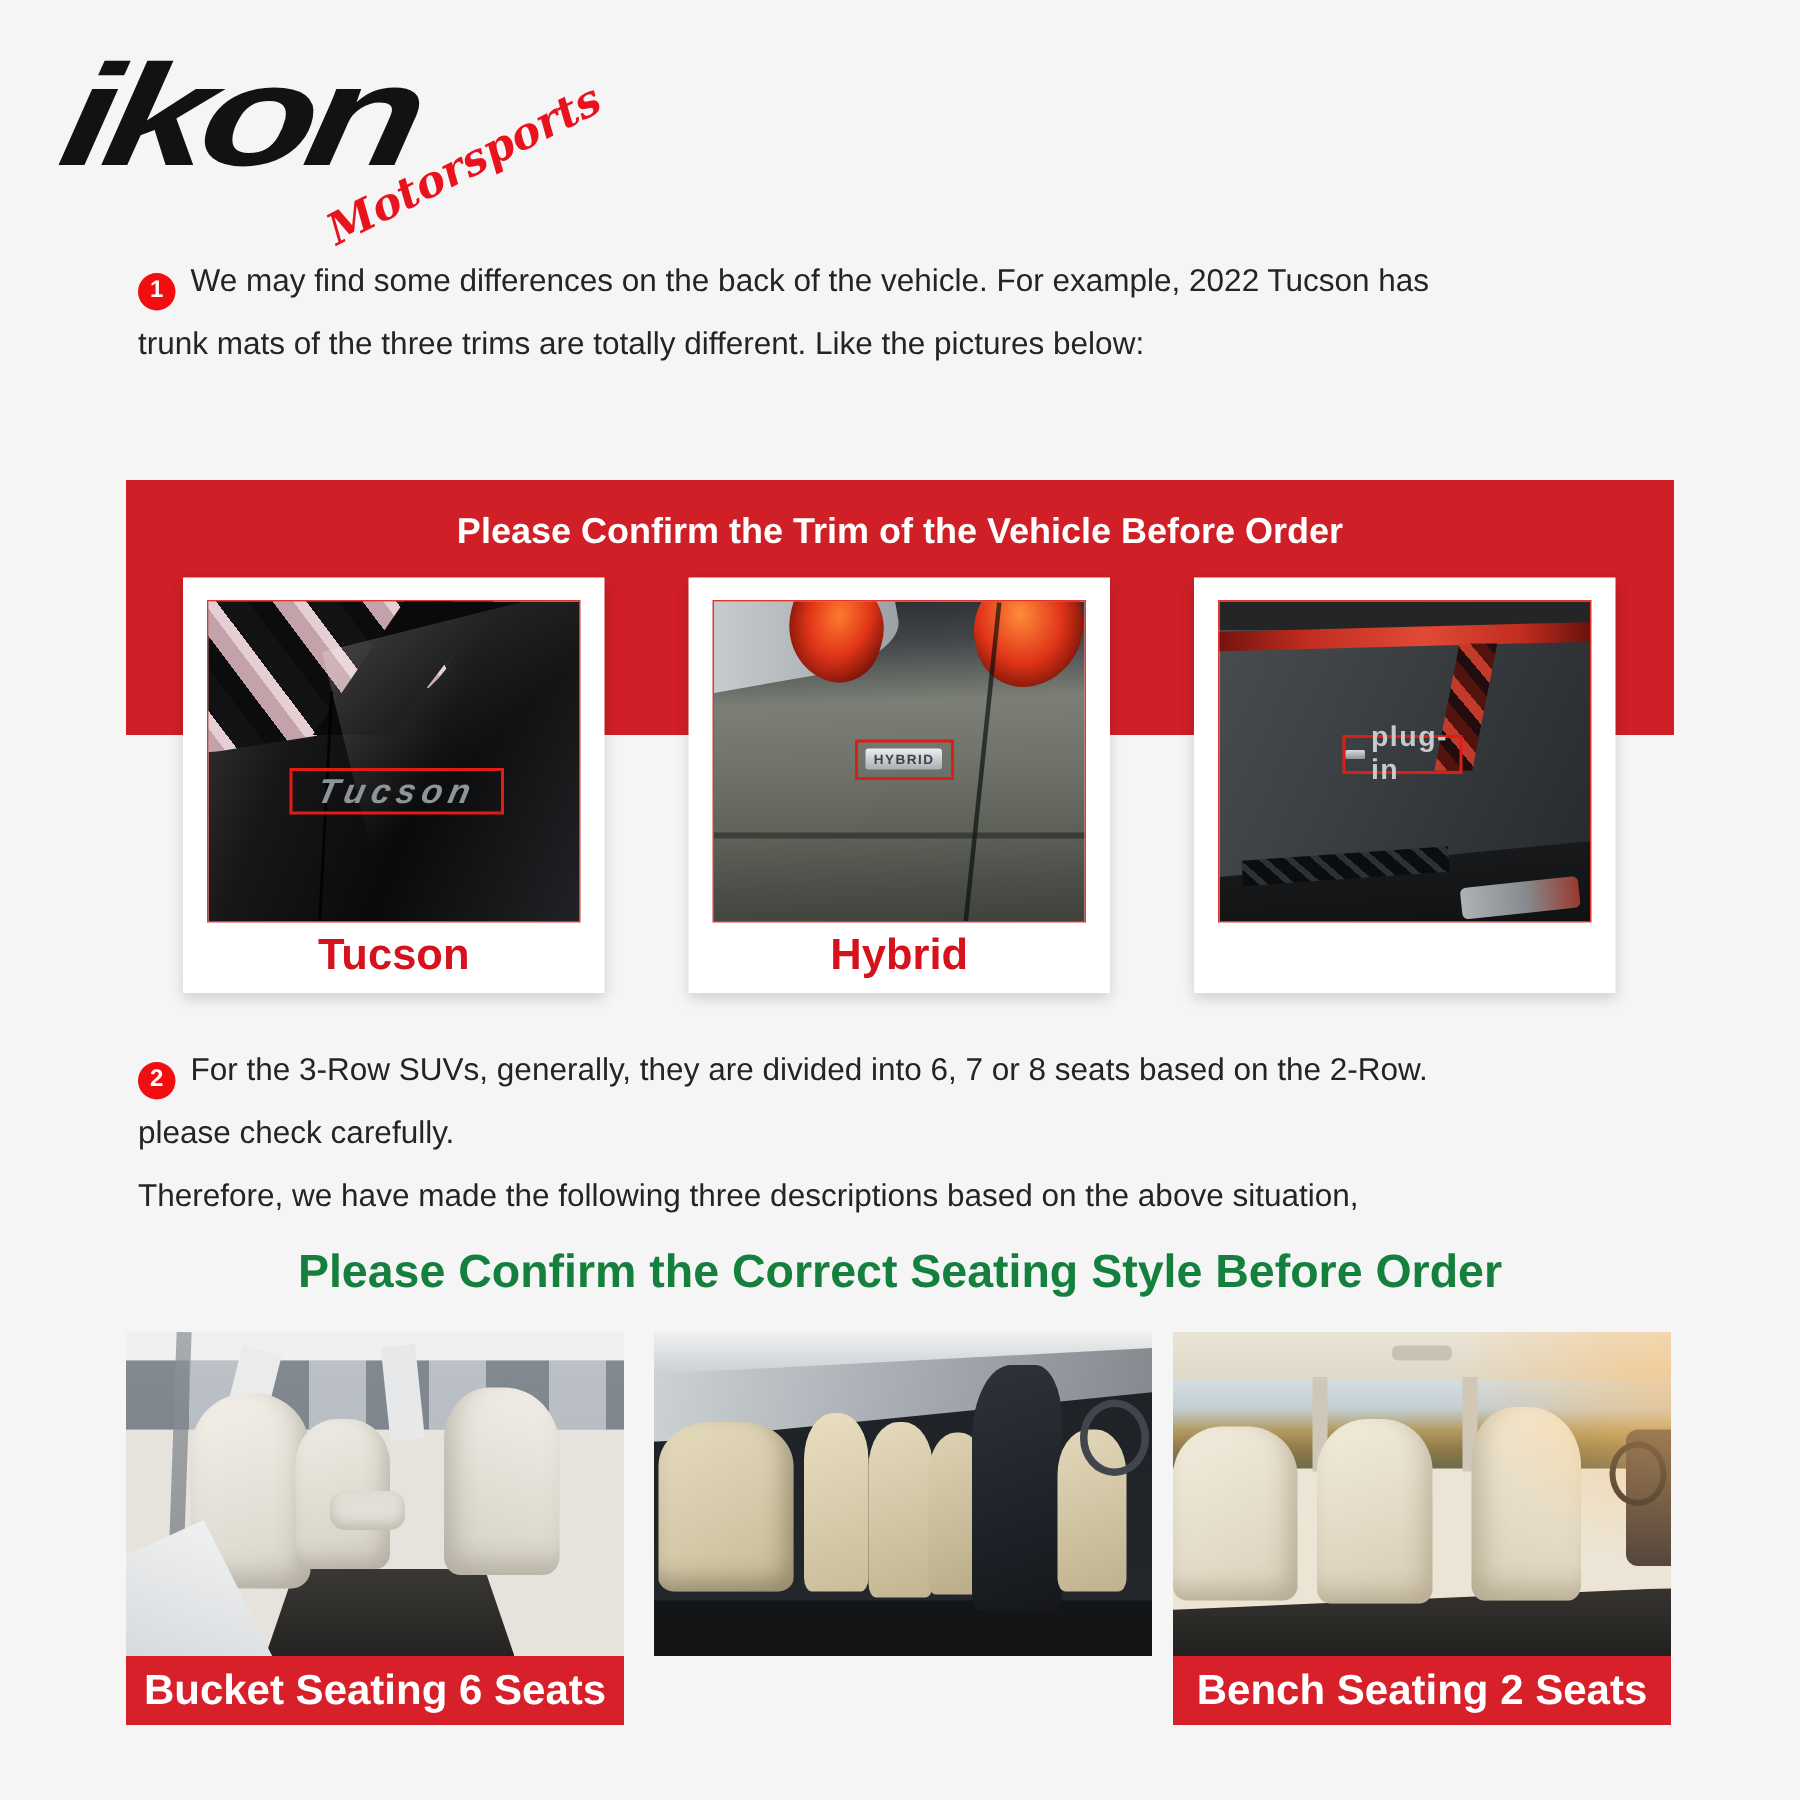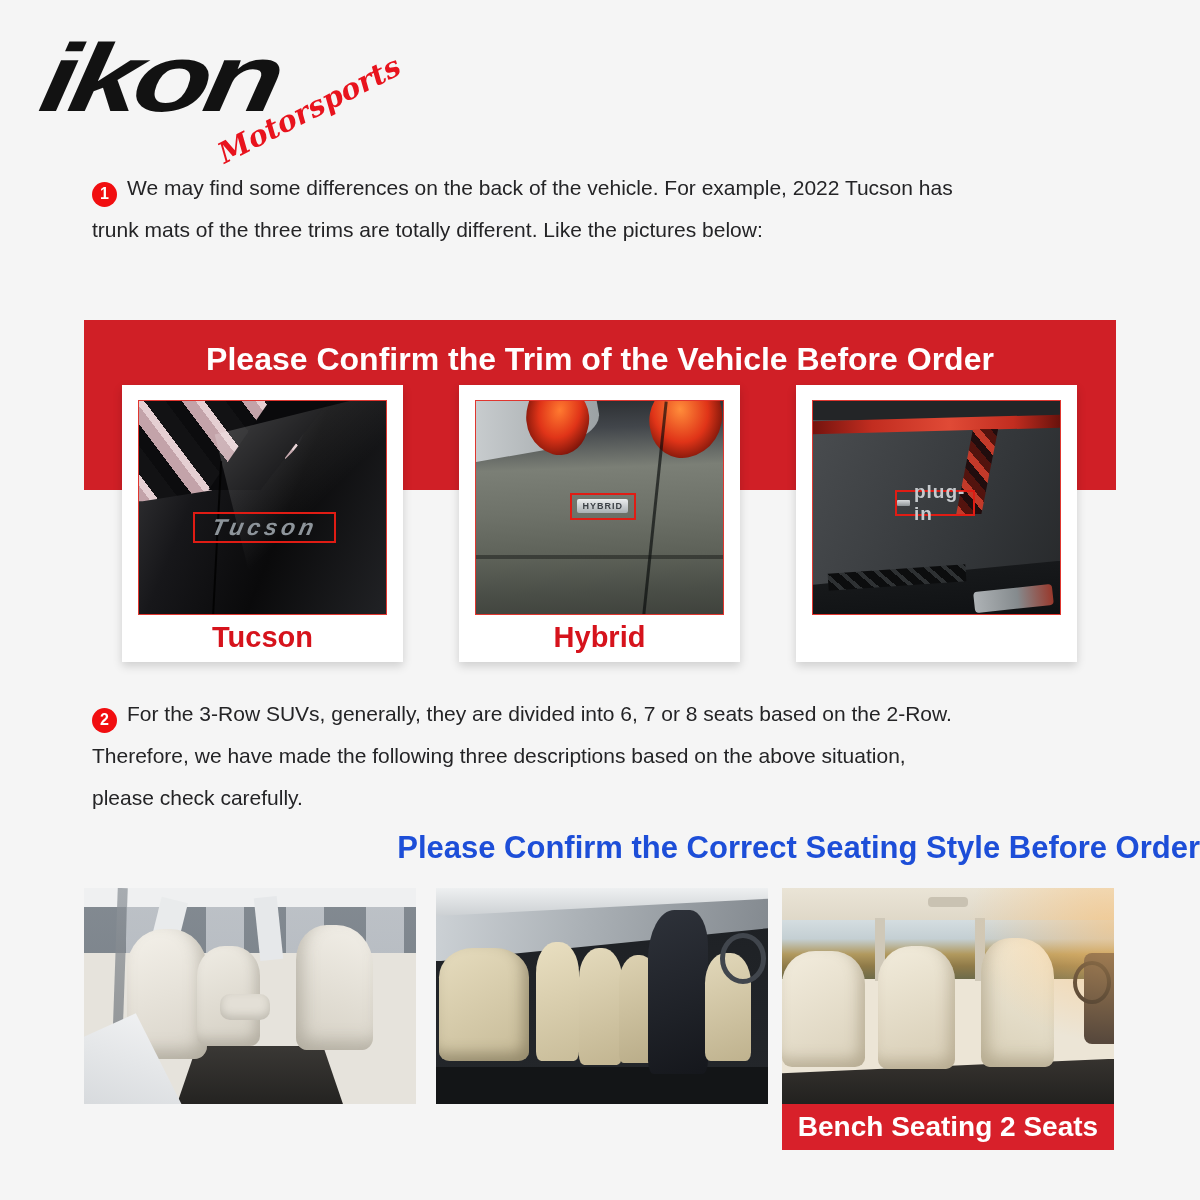--- a/index.html
+++ b/index.html
@@ -18,21 +18,21 @@
 
   
   .step{left:92px;width:1030px;font-size:21px;line-height:42px;color:#242426;}
   .step-line{white-space:nowrap;}
   .step-badge{display:inline-flex;width:25px;height:25px;border-radius:50%;background:#f10e10;color:#fff;
               font-size:16px;font-weight:bold;align-items:center;justify-content:center;
               margin-right:10px;vertical-align:-4px;}
 
   
   .trim-banner{left:84px;top:320px;width:1032px;height:170px;background:#d01f26;}
-  .trim-banner-title{left:0;right:0;top:21px;text-align:center;color:#ffffff;font-weight:bold;font-size:32px;}
+  .trim-banner-title{left:0;right:0;top:21px;text-align:center;color:#ffffff;font-weight:bold;font-size:24px;}
   .trim-card{top:385px;width:281px;height:277px;background:#ffffff;box-shadow:0 4px 9px rgba(0,0,0,0.16);}
   .tc1{left:122px;} .tc2{left:459px;} .tc3{left:796px;}
   .trim-photo{left:16px;top:15px;width:247px;height:213px;border:1px solid #e0362f;overflow:hidden;}
   .trim-label{left:0;right:0;top:236px;text-align:center;font-weight:bold;font-size:29px;color:#d6131c;}
   .badge-box{border:2px solid #e01c14;display:flex;align-items:center;justify-content:center;z-index:5;}
 
   
   .p1{background:linear-gradient(112deg,#39393b 0%,#17171a 28%,#0a0a0b 58%,#212225 100%);}
   .p1-light{left:-10%;top:-6%;width:78%;height:48%;transform:rotate(-9deg);
             background:repeating-linear-gradient(62deg,#0c0c0e 0 13px,#c3a3a9 13px 24px,#e5cfd2 24px 31px,#121214 31px 48px);
@@ -73,21 +73,21 @@
   .p3-teeth{left:6%;bottom:13%;width:56%;height:8%;transform:rotate(-4deg);
             background:repeating-linear-gradient(45deg,#0c0d0e 0 8px,#2e3133 8px 12px);}
   .p3-reflector{right:3%;bottom:2%;width:32%;height:10%;border-radius:4px;transform:rotate(-6deg);opacity:.92;
                 background:linear-gradient(90deg,#bbc0c3,#8f9598 55%,#a43c2e);}
   .p3-badge{left:33%;top:42%;width:31%;height:10%;}
   .p3-badge .chip{display:inline-block;width:16px;height:6px;margin-right:4px;border-radius:1px;
                   background:linear-gradient(#d7dadc,#8e9497);}
   .p3-badge span.txt{color:#c6cacd;font-size:19px;font-weight:bold;letter-spacing:1px;}
 
   
-  .seat-heading{left:0;right:0;top:830px;text-align:right;font-weight:bold;font-size:31px;color:#1d4ed8;}
+  .seat-heading{left:0;right:0;top:830px;text-align:center;font-weight:bold;font-size:31px;color:#15803d;}
   .seat-card{top:888px;width:332px;height:262px;}
   .sc1{left:84px;} .sc2{left:436px;} .sc3{left:782px;}
   .seat-photo{left:0;top:0;width:332px;height:216px;overflow:hidden;}
   .seat-banner{left:0;right:0;top:216px;height:46px;background:#d8202a;display:flex;align-items:center;
                justify-content:center;color:#fff;font-weight:bold;font-size:28px;white-space:nowrap;}
 
   
   .s1{background:#e6e3dc;}
   .s1-roof{top:0;left:0;right:0;height:10%;background:#eff0f1;}
   .s1-window{top:9%;left:0;right:0;height:21%;
@@ -208,40 +208,41 @@
       <div class="abs p3-reflector"></div>
       <div class="abs badge-box p3-badge">
         <span class="chip"></span>
         <span class="txt">plug-in</span>
       </div>
     </div>
   </div>
 
   <div class="abs step" style="top:693px;">
     <div class="step-line"><span class="step-badge">2</span><span>For the 3-Row SUVs, generally, they are divided into 6, 7 or 8 seats based on the 2-Row.</span></div>
+    <div class="step-line">please check carefully.</div>
     <div class="step-line">Therefore, we have made the following three descriptions based on the above situation,</div>
-    <div class="step-line">please check carefully.</div>
   </div>
 
   <div class="abs seat-heading">Please Confirm the Correct Seating Style Before Order</div>
 
   <div class="abs seat-card sc1">
     <div class="abs seat-photo s1">
       <div class="abs s1-roof"></div>
       <div class="abs s1-window"></div>
       <div class="abs s1-pillarl"></div>
       <div class="abs s1-pillarm"></div>
       <div class="abs s1-bpillar"></div>
       <div class="abs s1-floor"></div>
       <div class="abs s1-seat1"></div>
       <div class="abs s1-seat2"></div>
       <div class="abs s1-armrest"></div>
       <div class="abs s1-seat3"></div>
       <div class="abs s1-body"></div>
     </div>
+    <div class="abs seat-banner">Bucket Seating 6 Seats</div>
   </div>
 
   <div class="abs seat-card sc2">
     <div class="abs seat-photo s2">
       <div class="abs s2-window"></div>
       <div class="abs s2-roof"></div>
       <div class="abs s2-floor"></div>
       <div class="abs s2-bench"></div>
       <div class="abs s2-mid1"></div>
       <div class="abs s2-mid2"></div>

